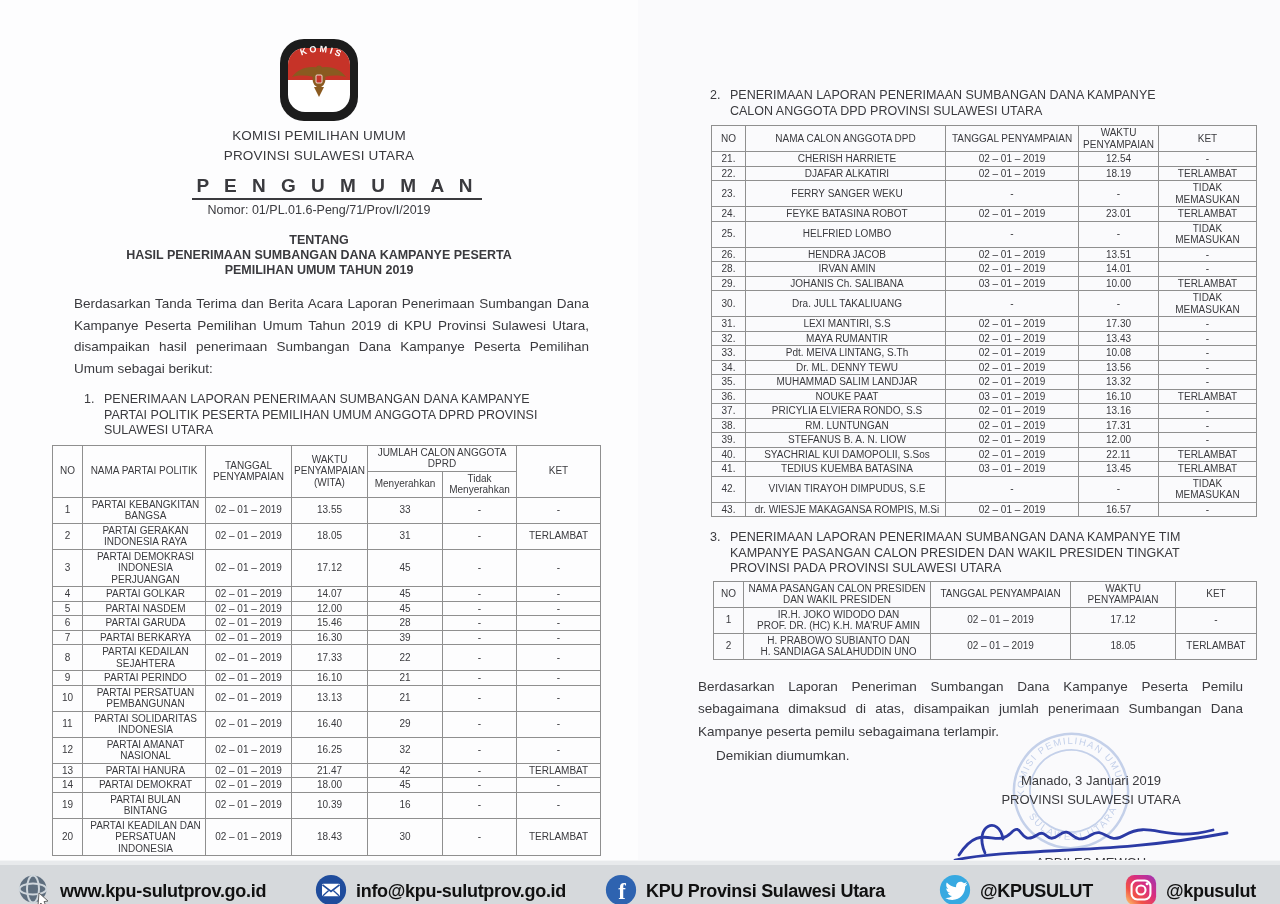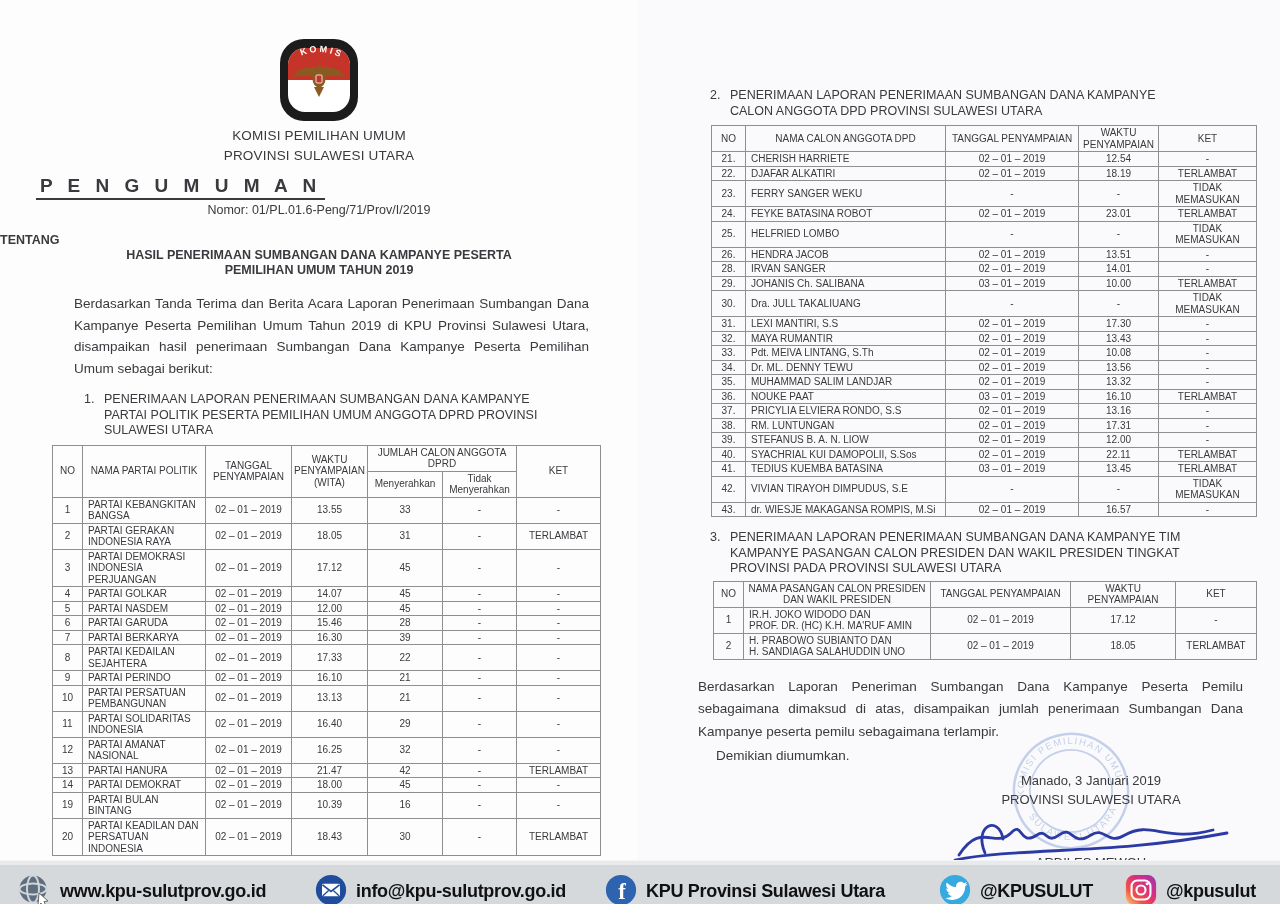--- a/index.html
+++ b/index.html
@@ -7,37 +7,37 @@
        background:#FDFDFE;font-family:"Liberation Sans",sans-serif;color:#3a3a3e;}
   .banner{position:absolute;left:0;top:0;width:1280px;height:150px;pointer-events:none;}
   .page{position:absolute;top:0;height:860px;}
   .page-left{left:0;width:638px;background:#FDFDFE;}
   .page-right{left:638px;width:642px;background:#FAFAFC;}
   .seam{position:absolute;left:636px;top:70px;width:4px;height:790px;
         background:linear-gradient(90deg,#e9e9ee,#f7f7fa 60%,#ececf1);}
   
   .logo-wrap{margin:38px auto 4px auto;width:80px;height:84px;}
   .org{ text-align:center;font-size:13.5px;line-height:20px;letter-spacing:.2px;}
-  .doc-title{text-align:left;margin-top:9px;margin-left:36px;}
+  .doc-title{text-align:center;margin-top:9px;margin-left:36px;}
   .doc-title span{display:inline-block;font-size:19px;font-weight:bold;letter-spacing:5px;
        border-bottom:2px solid #3a3a3e;padding:0 4px 1px 4px;}
   .doc-number{text-align:center;font-size:12.5px;margin-top:3px;}
-  .tentang{text-align:left;font-weight:bold;font-size:12.5px;margin-top:16px;line-height:15px;}
+  .tentang{text-align:center;font-weight:bold;font-size:12.5px;margin-top:16px;line-height:15px;}
   .subject{text-align:center;font-weight:bold;font-size:12.5px;line-height:15px;}
   .intro{margin:15px 0 0 74px;width:515px;font-size:13.5px;line-height:21.5px;text-align:justify;}
   .sec-heading{display:flex;font-size:12.5px;line-height:15.5px;margin-top:13px;}
   .sec-heading .num{width:20px;flex:none;}
   .sec-heading .txt{white-space:pre-line;}
   .left-heading{margin-left:84px;}
   
   table{border-collapse:collapse;table-layout:fixed;}
   th,td{border:1px solid #8f8f8f;font-weight:normal;font-size:10px;
         text-align:center;vertical-align:middle;padding:1px 2px;line-height:11.5px;}
   th{white-space:pre-line;}
-  td.cl{text-align:left;padding-left:5px;white-space:pre-line;}
+  td.cl{text-align:center;padding-left:5px;white-space:pre-line;}
   .t1{margin:6px 0 0 52px;width:548px;}
   .t2{margin:6px 0 0 73px;width:545px;}
   .t3{margin:4px 0 0 75px;width:543px;}
   
   .right-heading{margin-left:72px;margin-right:20px;}
   .closing{margin:16px 0 0 60px;width:545px;font-size:13.5px;line-height:22.5px;text-align:justify;}
   .demikian{margin:5px 0 0 78px;font-size:13.5px;}
   .sign-block{position:relative;margin:8px 0 0 288px;width:330px;text-align:center;
               font-size:13px;line-height:19px;}
   .sign-svg{display:block;margin:-4px auto -10px auto;}
@@ -349,21 +349,21 @@
         </tr>
         <tr>
           <td>26.</td>
           <td class="cl">HENDRA JACOB</td>
           <td>02 – 01 – 2019</td>
           <td>13.51</td>
           <td>-</td>
         </tr>
         <tr>
           <td>28.</td>
-          <td class="cl">IRVAN SANGER</td>
+          <td class="cl">IRVAN AMIN</td>
           <td>02 – 01 – 2019</td>
           <td>14.01</td>
           <td>-</td>
         </tr>
         <tr>
           <td>29.</td>
           <td class="cl">JOHANIS Ch. SALIBANA</td>
           <td>03 – 01 – 2019</td>
           <td>10.00</td>
           <td>TERLAMBAT</td>

